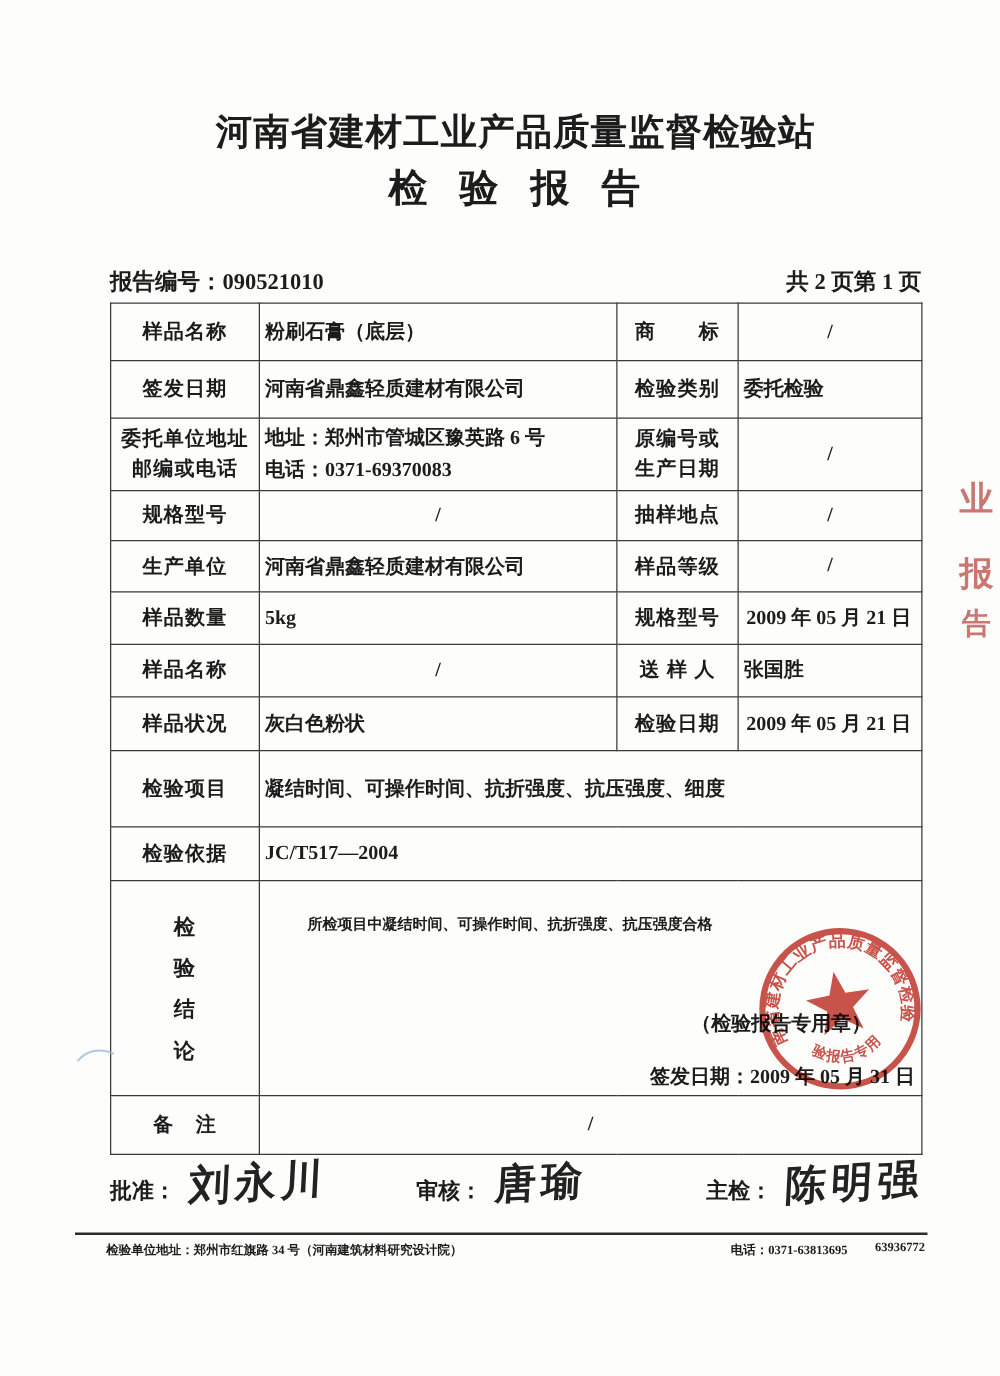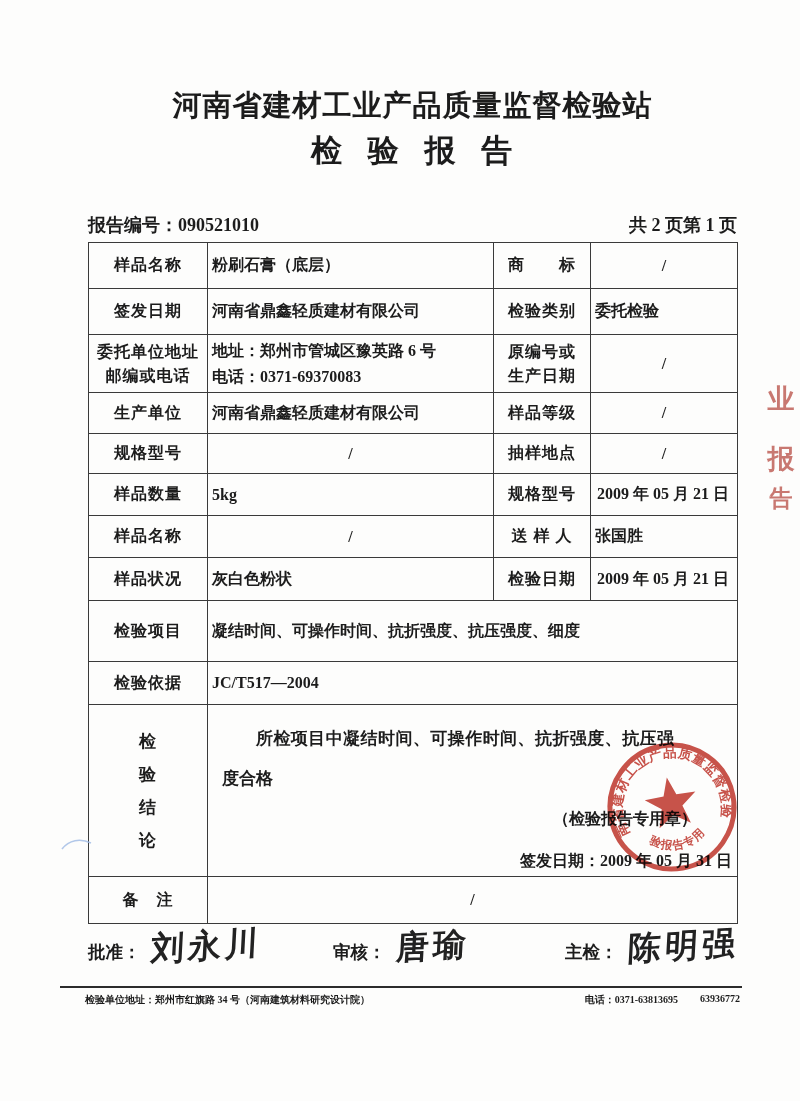--- a/index.html
+++ b/index.html
@@ -31,21 +31,21 @@
     padding:0 4px;overflow:hidden;
   }
   td.lab{text-align:center;letter-spacing:1px;}
   td.val{text-align:left;padding-left:13px;}
   td.cen{text-align:center;}
   .two-line div{line-height:24px;text-align:center;}
   .two-line-val div{line-height:26px;}
   .concl-cell{position:relative;padding:0 !important;}
   .concl-text{
     position:absolute;top:14px;left:14px;width:452px;
-    text-indent:2em;line-height:40px;font-size:17px;text-align:justify;
+    text-indent:2em;line-height:40px;font-size:12px;text-align:justify;
   }
   .seal-note{position:absolute;top:104px;right:40px;font-size:16px;white-space:nowrap;}
   .issue-line{position:absolute;top:146px;right:5px;font-size:16px;font-weight:700;white-space:nowrap;}
   .vlabel{padding-top:6px;}
   .vlabel span{display:block;text-align:center;line-height:33px;font-size:17px;}
   
   .sig-row{position:absolute;top:924px;left:88px;width:660px;height:58px;}
   .sig-group{position:absolute;top:0;display:flex;align-items:flex-start;}
   .sig-label{font-size:17.5px;font-weight:700;padding-top:16px;white-space:nowrap;}
   .sig-name{
@@ -121,30 +121,30 @@
       <td class="val two-line-val">
         <div>地址：郑州市管城区豫英路 6 号</div>
         <div>电话：0371-69370083</div>
       </td>
       <td class="lab two-line">
         <div>原编号或</div>
         <div>生产日期</div>
       </td>
       <td class="cen">/</td>
     </tr>
+    <tr style="height:40px">
+      <td class="lab">规格型号</td>
+      <td class="cen">/</td>
+      <td class="lab">抽样地点</td>
+      <td class="cen">/</td>
+    </tr>
     <tr style="height:41px">
       <td class="lab">生产单位</td>
       <td class="val">河南省鼎鑫轻质建材有限公司</td>
       <td class="lab">样品等级</td>
-      <td class="cen">/</td>
-    </tr>
-    <tr style="height:40px">
-      <td class="lab">规格型号</td>
-      <td class="cen">/</td>
-      <td class="lab">抽样地点</td>
       <td class="cen">/</td>
     </tr>
     <tr style="height:42px">
       <td class="lab">样品数量</td>
       <td class="val">5kg</td>
       <td class="lab">规格型号</td>
       <td class="val" style="padding-left:6px">2009 年 05 月 21 日</td>
     </tr>
     <tr style="height:42px">
       <td class="lab">样品名称</td>

